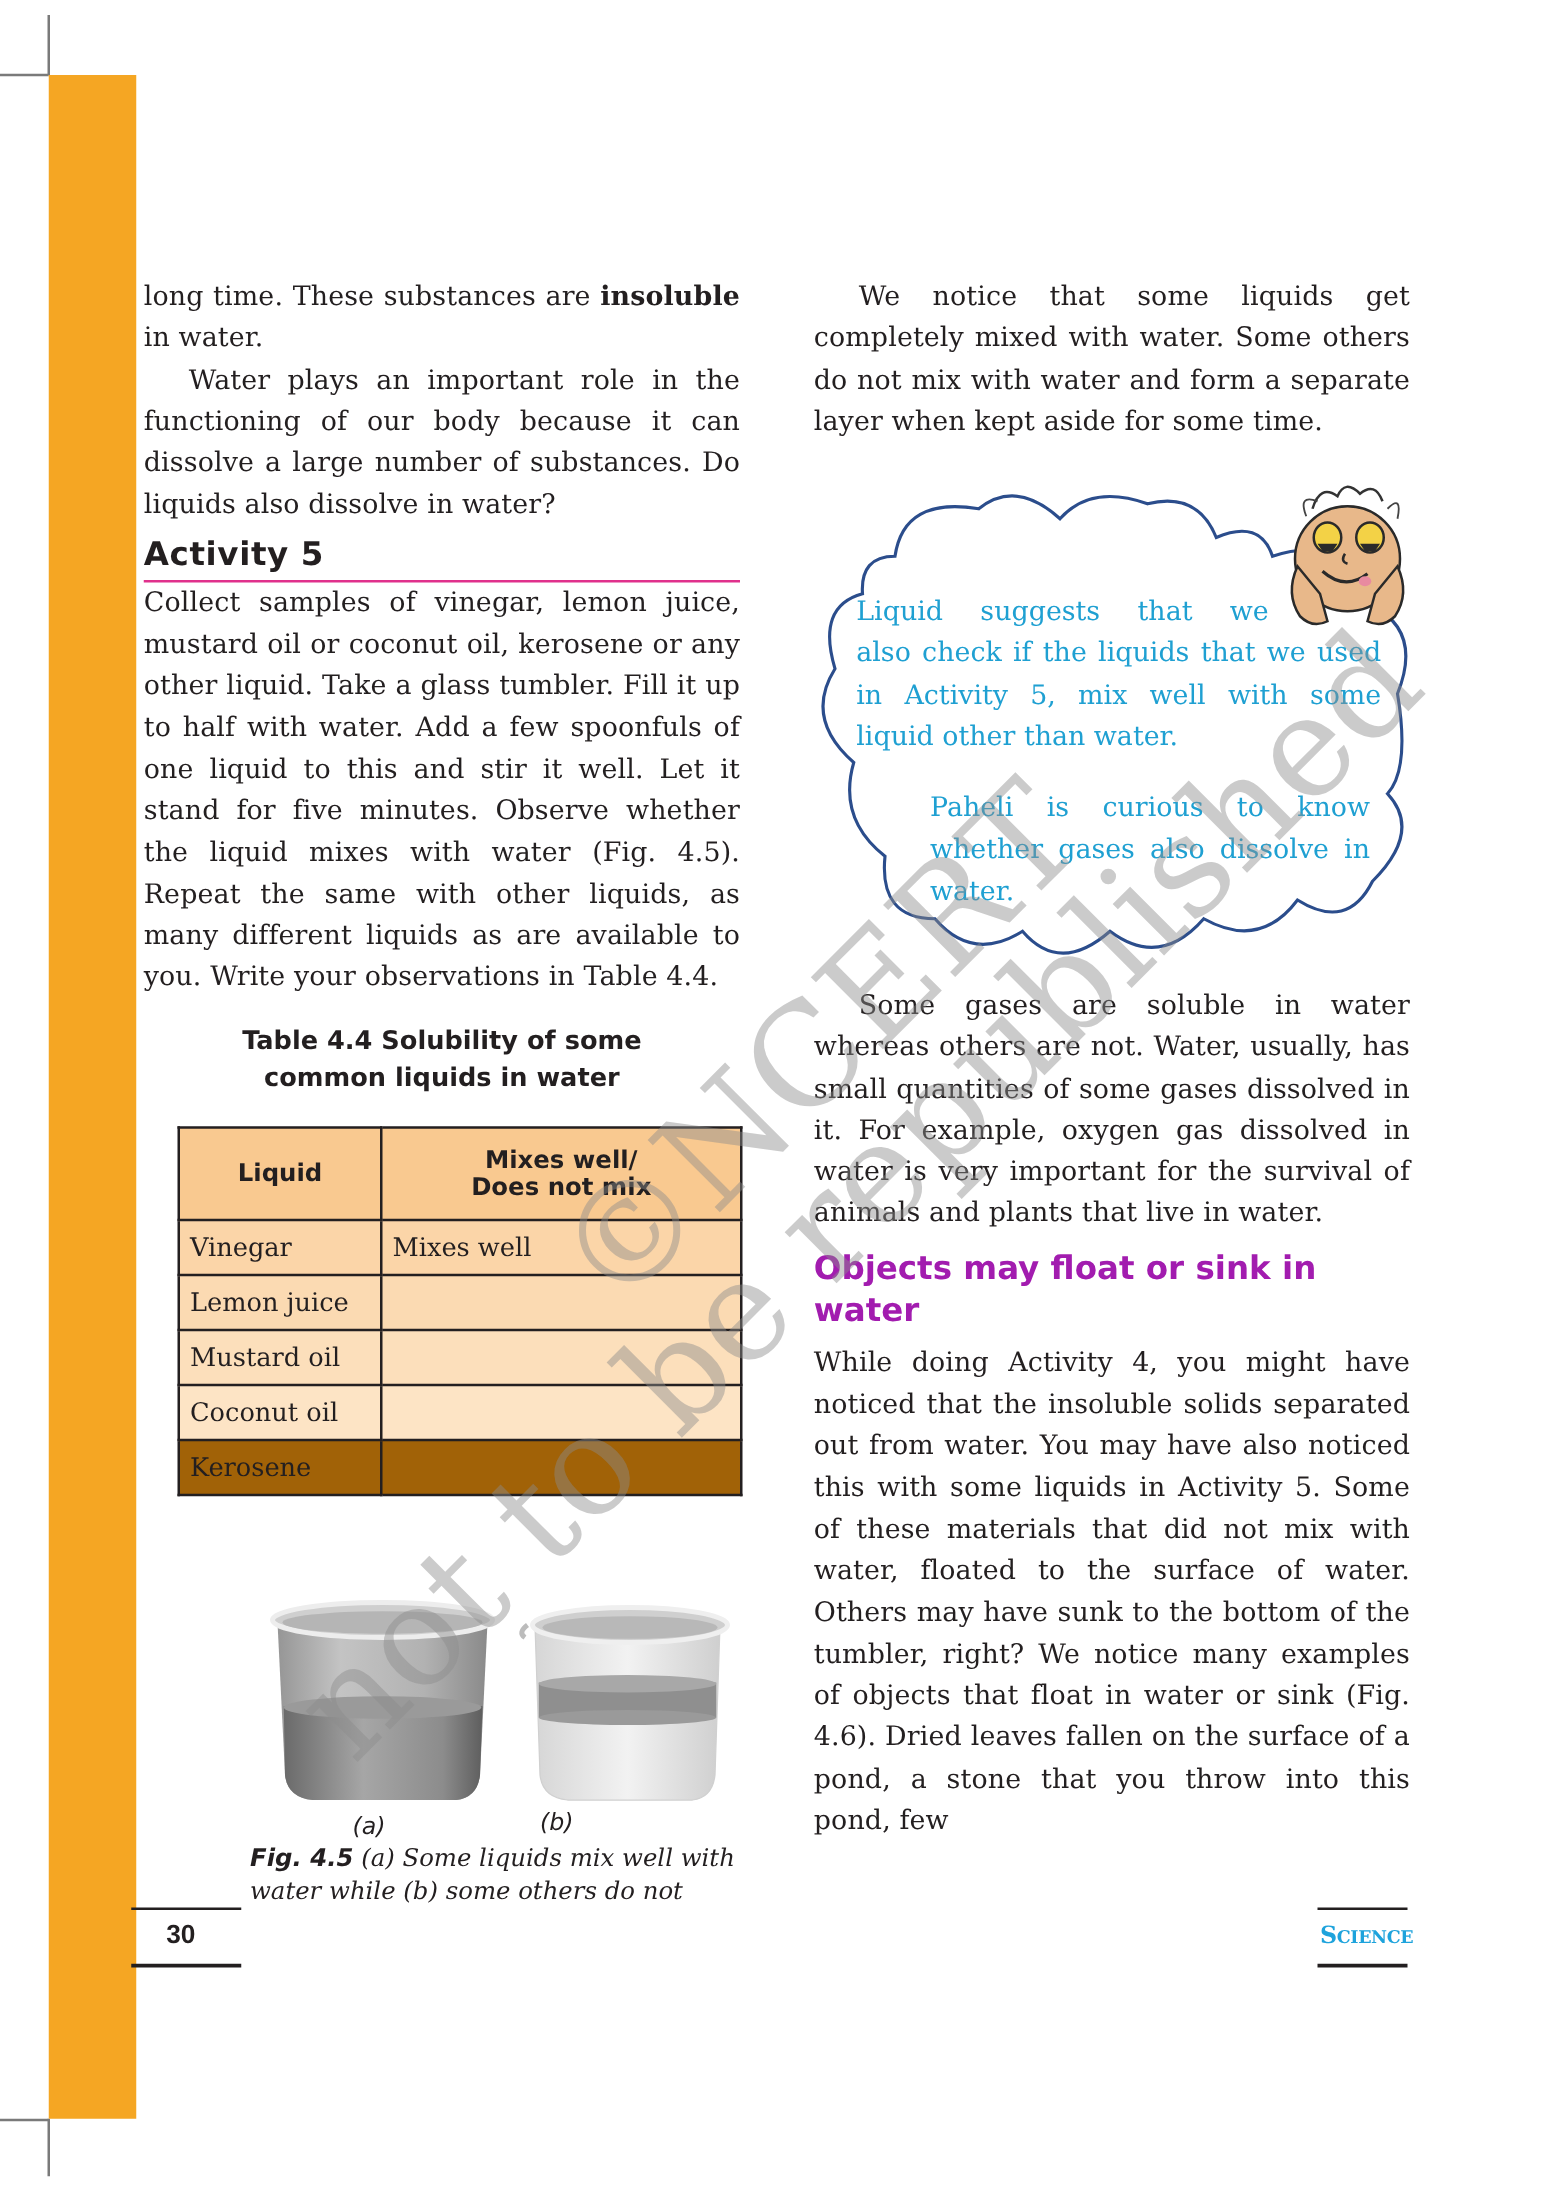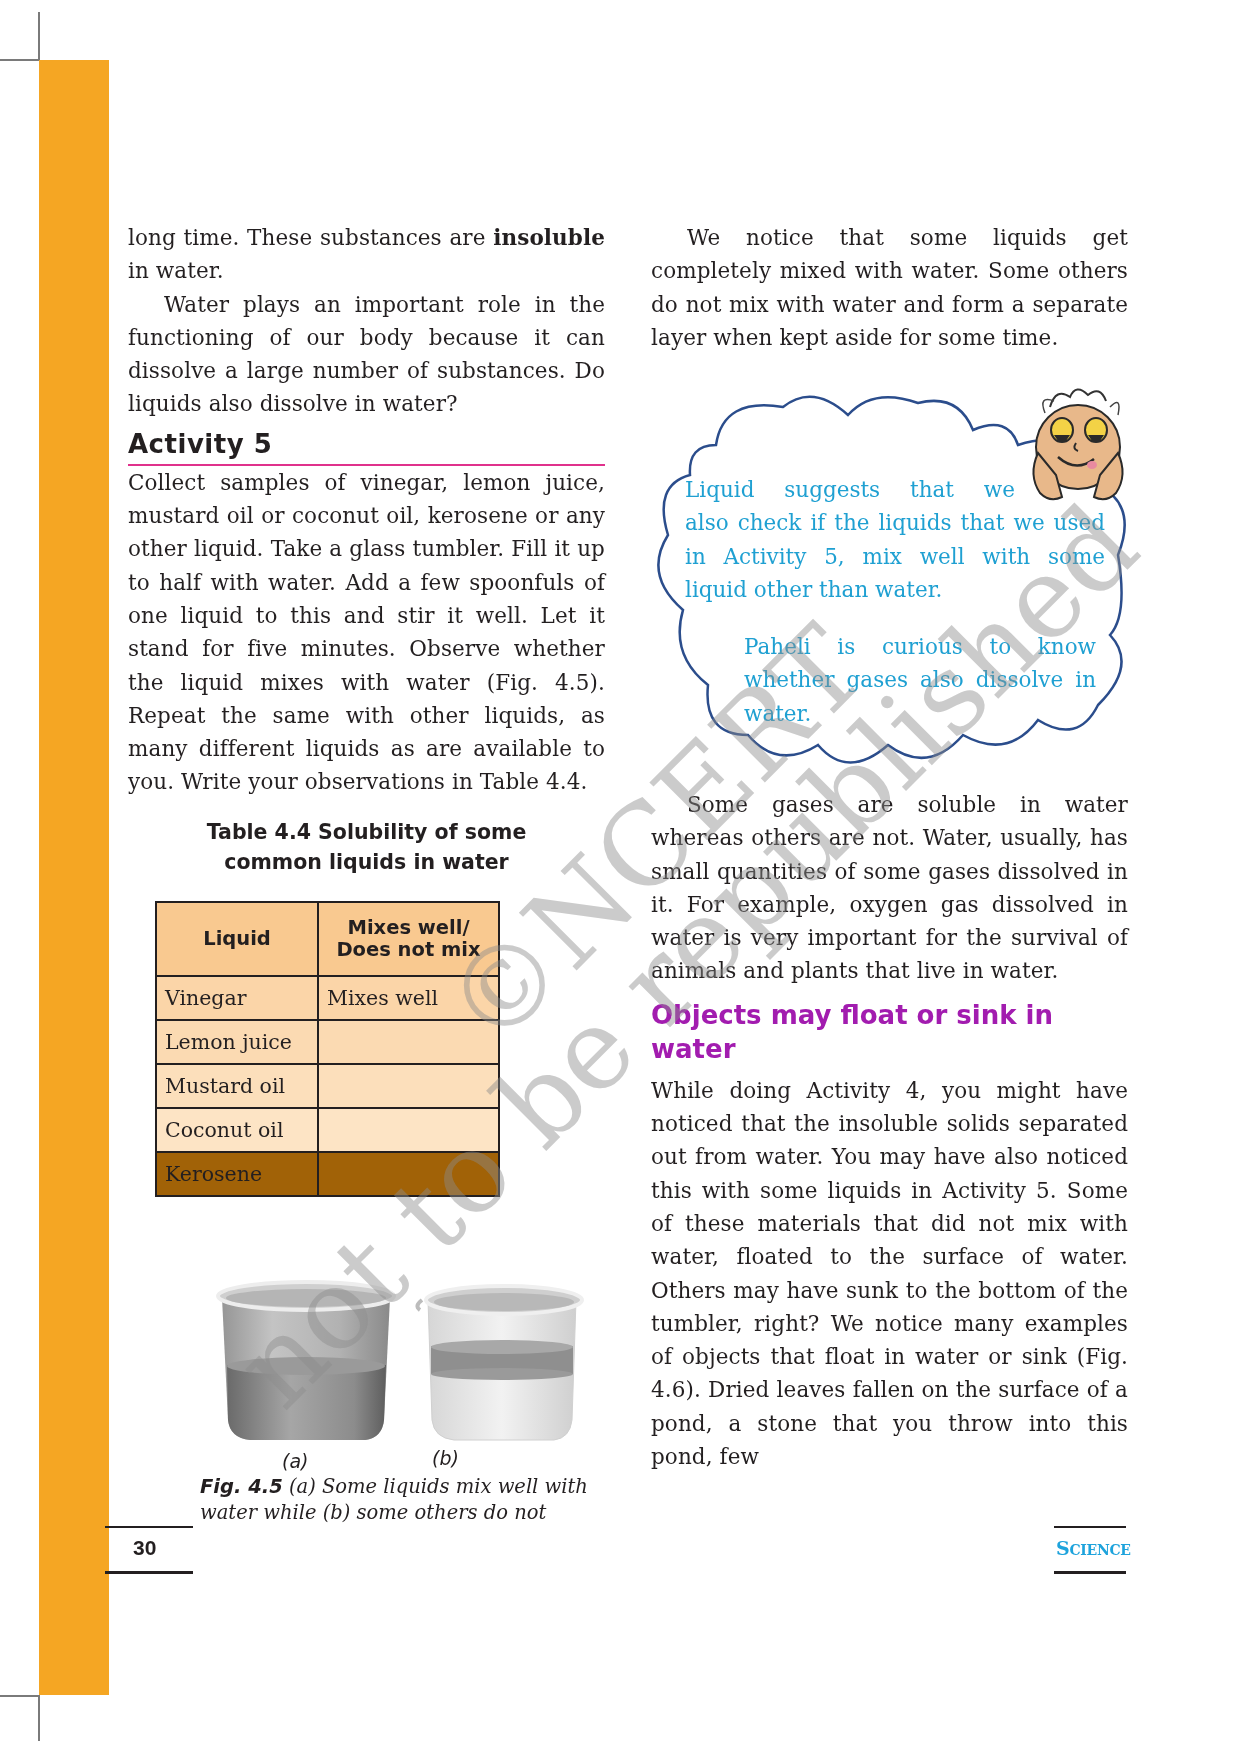--- a/index.html
+++ b/index.html
@@ -4,34 +4,34 @@
 <style>
   html, body { margin: 0; padding: 0; background: #ffffff; }
   body { width: 1240px; height: 1755px; position: relative; overflow: hidden;
          font-family: "DejaVu Serif", "Liberation Serif", serif; color: #231f20; }
 
   .crop-h { position: absolute; height: 2px; background: #7a7a7a; }
   .crop-v { position: absolute; width: 2px; background: #7a7a7a; }
   .side-bar { position: absolute; left: 39px; top: 60px; width: 70px; height: 1635px; background: #f5a623; }
 
   .col { position: absolute; width: 477px; }
-  .col-left { left: 128px; top: 221px; }
+  .col-left { left: 115px; top: 221px; }
   .col-right { left: 651px; top: 221px; }
 
   .para { margin: 0; font-size: 21.5px; line-height: 33.3px; text-align: justify; text-align-last: left; letter-spacing: 0.1px; }
   .indent { text-indent: 36px; }
   .para b { font-weight: bold; }
 
   .activity-title { font-family: "DejaVu Sans", "Liberation Sans", sans-serif; font-weight: bold;
                     font-size: 26px; margin: 8px 0 0 0; padding-bottom: 5px; border-bottom: 2px solid #e0318c; letter-spacing: 0.5px; }
   .activity-body { margin-top: 0; }
 
   .table-caption { font-family: "DejaVu Sans", "Liberation Sans", sans-serif; font-weight: bold; font-size: 20.5px;
                    text-align: center; line-height: 30px; margin: 18px 0 0 0; width: 477px; }
-  table.sol { border-collapse: collapse; margin: 24px 0 0 27px; width: 345px; font-size: 20.5px; padding-left: 19px; }
+  table.sol { border-collapse: collapse; margin: 24px 0 0 27px; width: 452px; font-size: 20.5px; padding-left: 19px; }
   table.sol th, table.sol td { border: 2px solid #231f20; }
   table.sol th { background: #f9c990; font-family: "DejaVu Sans", "Liberation Sans", sans-serif; font-size: 19.5px; height: 70px; line-height: 22px; }
   table.sol th.c1 { width: 158px; }
   table.sol td { height: 42px; padding: 0 8px; text-align: left; }
   table.sol tr.r0 td { background: #fbd5a8; }
   table.sol tr.r1 td { background: #fbdab2; }
   table.sol tr.r2 td { background: #fcdfbb; }
   table.sol tr.r3 td { background: #fde4c5; }
   table.sol tr.r4 td { background: #a16207; }
 

